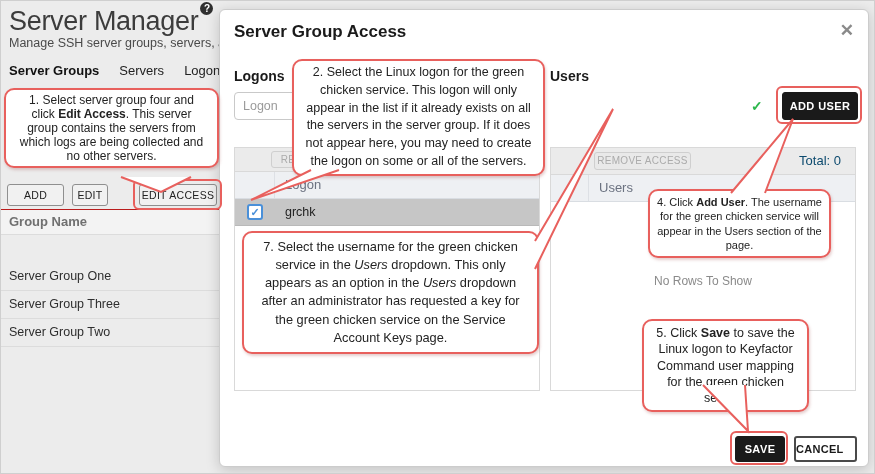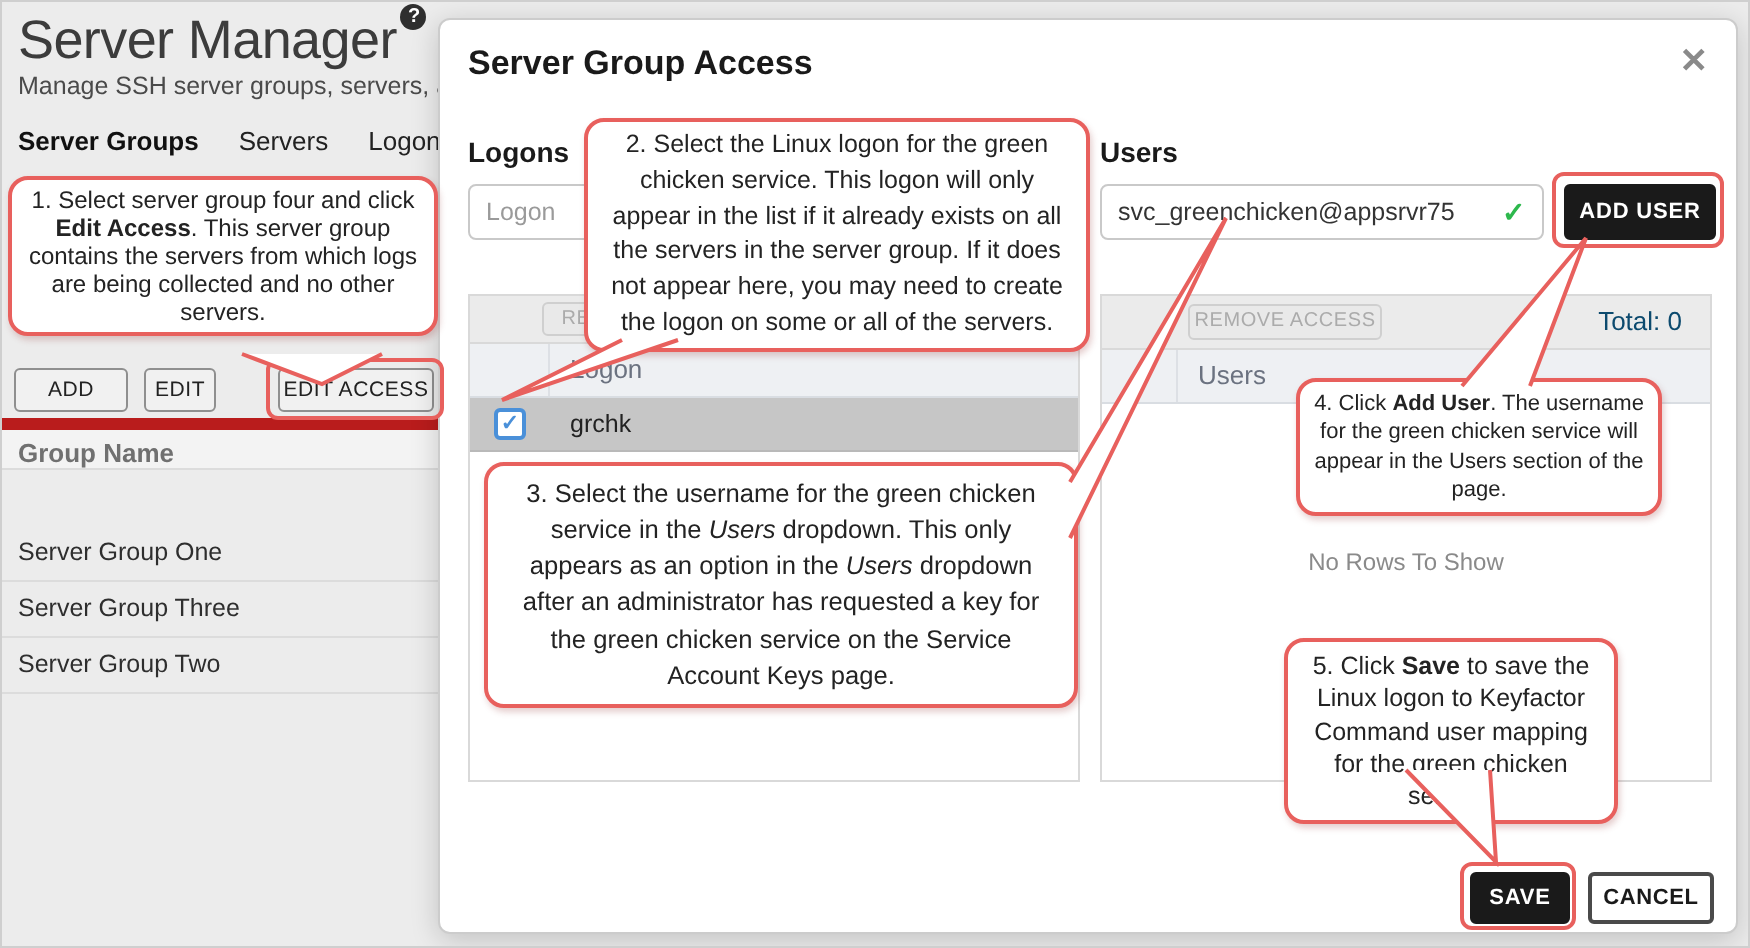--- a/index.html
+++ b/index.html
@@ -10,21 +10,21 @@
   .page{position:absolute;left:0;top:0;width:219px;height:474px;overflow:hidden}
   .pm-title{position:absolute;left:8px;top:1px;font-size:27px;color:#3c3c3c;white-space:nowrap;letter-spacing:-.3px}
   .help-badge{display:inline-block;width:13px;height:13px;border-radius:50%;background:#2f2f2f;color:#fff;font-size:10px;line-height:13px;text-align:center;font-weight:bold;vertical-align:18px;margin-left:2px}
   .pm-sub{position:absolute;left:8px;top:35px;font-size:12.5px;color:#4a4a4a;white-space:nowrap}
   .tabs{position:absolute;left:8px;top:62px;display:flex;gap:20px;font-size:13px;color:#222;white-space:nowrap}
   .tab-active{font-weight:bold;color:#111}
   .pbtn{position:absolute;top:183px;height:22px;background:#f1f1f1;border:1px solid #8f8f8f;border-radius:3px;font-size:10.5px;color:#222;text-align:center;line-height:20px;letter-spacing:.3px}
   .pbtn-add{left:6px;width:57px}
   .pbtn-edit{left:71px;width:36px}
   .pbtn-editaccess{left:138px;width:78px}
-  .gt-header{position:absolute;left:0;top:208px;width:219px;height:26px;background:#f3f3f3;border-top:6px solid #b91c1c;border-bottom:1px solid #dcdcdc;color:#707070;font-weight:bold;font-size:13px;line-height:24px;padding-left:8px}
+  .gt-header{position:absolute;left:0;top:208px;width:219px;height:26px;background:#f3f3f3;border-top:1px solid #b91c1c;border-bottom:1px solid #dcdcdc;color:#707070;font-weight:bold;font-size:13px;line-height:24px;padding-left:8px}
   .gt-row{position:absolute;left:0;width:219px;height:28px;border-bottom:1px solid #dcdcdc;font-size:12.5px;color:#2e2e2e;line-height:27px;padding-left:8px;background:#ececec}
   .gt-row.sel{background:#c4c4c4;border-color:#b2b2b2}
 
   
   .modal{position:absolute;left:218px;top:8px;width:650px;height:458px;background:#fff;border:1px solid #ccc;border-radius:6px;box-shadow:0 3px 14px rgba(0,0,0,.18)}
   .modal .abs{position:absolute}
   .m-title{left:14px;top:12px;font-size:17px;font-weight:bold;color:#1a1a1a}
   .m-close{right:14px;top:10px;color:#8a8a8a;font-size:17px;font-weight:bold;cursor:pointer}
   .sec-h{font-size:14px;font-weight:bold;color:#1a1a1a}
   .inp{border:1px solid #c9c9c9;border-radius:4px;height:28px;font-size:12.5px;padding:0 8px;font-family:"Liberation Sans",sans-serif;color:#333;background:#fff}
@@ -35,32 +35,32 @@
   .g-toolbar{position:relative;background:#ebebeb;border-bottom:1px solid #d9d9d9}
   .rm-btn{position:absolute;background:#e9e9e9;border:1px solid #cfcfcf;border-radius:3px;font-size:10px;color:#ababab;text-align:center;letter-spacing:.3px}
   .g-header{background:#eef0f3;border-bottom:1px solid #d9dde2;display:flex}
   .col-check{border-right:1px solid #dde0e5}
   .col-name{flex:1;padding-left:10px;color:#6b7280;font-size:13px}
   .total{position:absolute;right:14px;top:5px;font-size:13px;color:#0c4a6e}
   .lrow{height:27px;background:#c6c6c6;display:flex;align-items:center;border-bottom:1px solid #b9b9b9}
   .cb{width:16px;height:16px;margin-left:12px;background:#fff;border:2px solid #4a90d9;border-radius:3px;color:#4a90d9;font-size:11px;line-height:12px;text-align:center;font-weight:bold}
   .lrow-name{margin-left:22px;font-size:12.5px;color:#222}
   .norows{margin-top:72px;text-align:center;font-size:12px;color:#8a8a8a}
-  .btn-cancel{background:#fff;border:2px solid #4a4a4a;color:#1a1a1a;font-size:11px;font-weight:bold;text-align:center;border-radius:3px;letter-spacing:.3px}
+  .btn-cancel{background:#fff;border:2px solid #4a4a4a;color:#1a1a1a;font-size:11px;font-weight:bold;border-radius:3px;letter-spacing:.3px}
 
   
   .ring{position:absolute;border:2px solid #e8605d;border-radius:6px;pointer-events:none}
   .ring-editaccess{left:132px;top:178px;width:89px;height:31px}
   .ring-adduser{left:775px;top:85px;width:86px;height:38px}
   .ring-save{left:729px;top:430px;width:58px;height:34px}
 
   
   .callout{position:absolute;background:#fff;border:2px solid #e8605d;border-radius:10px;color:#232323;text-align:center;box-shadow:1px 2px 3px rgba(150,60,60,.25);z-index:20}
   .callout i{font-style:italic}
-  .c1{left:3px;top:87px;width:215px;font-size:12px;line-height:1.17;padding:3px 0}
+  .c1{left:3px;top:87px;width:215px;font-size:12px;line-height:1.17;padding:3px 13px}
   .c2{left:291px;top:58px;width:253px;font-size:12.5px;line-height:1.42;padding:3px 6px}
   .c3{left:241px;top:230px;width:297px;font-size:12.8px;line-height:1.42;padding:5px 8px}
   .c4{left:647px;top:188px;width:183px;font-size:11px;line-height:1.3;padding:4px 6px}
   .c5{left:641px;top:318px;width:167px;font-size:12.5px;line-height:1.3;padding:4px 6px}
   .tails{position:absolute;left:0;top:0;width:875px;height:474px;pointer-events:none;z-index:21}
 </style>
 </head>
 <body>
 
 <div class="screen">
@@ -96,21 +96,20 @@
         <div class="col-check" style="width:40px"></div>
         <div class="col-name" style="line-height:26px">Logon</div>
       </div>
       <div class="lrow">
         <div class="cb">✓</div>
         <div class="lrow-name">grchk</div>
       </div>
     </div>
 
     <div class="abs sec-h" style="left:330px;top:58px">Users</div>
-    <input class="abs inp" style="left: 330px; top: 82px; width: 222px; padding-right: 24px;" value="svc_greenchicken@appsrvr75">
     <div class="abs green-check" style="left:531px;top:88px">✓</div>
     <div class="abs btn-dark" style="left:562px;top:82px;width:76px;height:28px;line-height:26px">ADD USER</div>
     <div class="abs gridbox" style="left:330px;top:137px;width:306px;height:244px">
       <div class="g-toolbar" style="height:27px">
         <div class="rm-btn" style="left:43px;top:4px;width:97px;height:18px;line-height:16px">REMOVE ACCESS</div>
         <div class="total">Total: 0</div>
       </div>
       <div class="g-header" style="height:27px">
         <div class="col-check" style="width:38px"></div>
         <div class="col-name" style="line-height:26px">Users</div>
@@ -121,21 +120,21 @@
     <div class="abs btn-dark" style="left:515px;top:426px;width:50px;height:26px;line-height:24px">SAVE</div>
     <div class="abs btn-cancel" style="left:574px;top:426px;width:63px;height:26px;line-height:22px">CANCEL</div>
   </div>
 
   <div class="ring ring-editaccess"></div>
   <div class="ring ring-adduser"></div>
   <div class="ring ring-save"></div>
 
   <div class="callout c1"><span>1. Select server group four and click </span><b>Edit Access</b><span>. This server group contains the servers from which logs are being collected and no other servers.</span></div>
   <div class="callout c2"><span>2. Select the Linux logon for the green chicken service. This logon will only appear in the list if it already exists on all the servers in the server group. If it does not appear here, you may need to create the logon on some or all of the servers.</span></div>
-  <div class="callout c3"><span>3. Select the username for the green chicken service in the </span><i>Users</i><span> dropdown. This only appears as an option in the </span><i>Users</i><span> dropdown after an administrator has requested a key for the green chicken service on the Service Account Keys page.</span></div>
+  <div class="callout c3"><span>7. Select the username for the green chicken service in the </span><i>Users</i><span> dropdown. This only appears as an option in the </span><i>Users</i><span> dropdown after an administrator has requested a key for the green chicken service on the Service Account Keys page.</span></div>
   <div class="callout c4"><span>4. Click </span><b>Add User</b><span>. The username for the green chicken service will appear in the Users section of the page.</span></div>
   <div class="callout c5"><span>5. Click </span><b>Save</b><span> to save the Linux logon to Keyfactor Command user mapping for the green chicken service.</span></div>
 
   <svg class="tails" viewBox="0 0 875 474">
     <path d="M 120 176 L 160 191 L 190 176" fill="#ffffff" stroke="#e8605d" stroke-width="2"></path>
     <path d="M 310 169 L 250 199 L 338 169" fill="#ffffff" stroke="#e8605d" stroke-width="2"></path>
     <path d="M 534 240 L 612 108 L 534 268" fill="#ffffff" stroke="#e8605d" stroke-width="2"></path>
     <path d="M 730 192 L 792 118 L 764 192" fill="#ffffff" stroke="#e8605d" stroke-width="2"></path>
     <path d="M 702 384 L 747 430 L 744 384" fill="#ffffff" stroke="#e8605d" stroke-width="2"></path>
   </svg>

